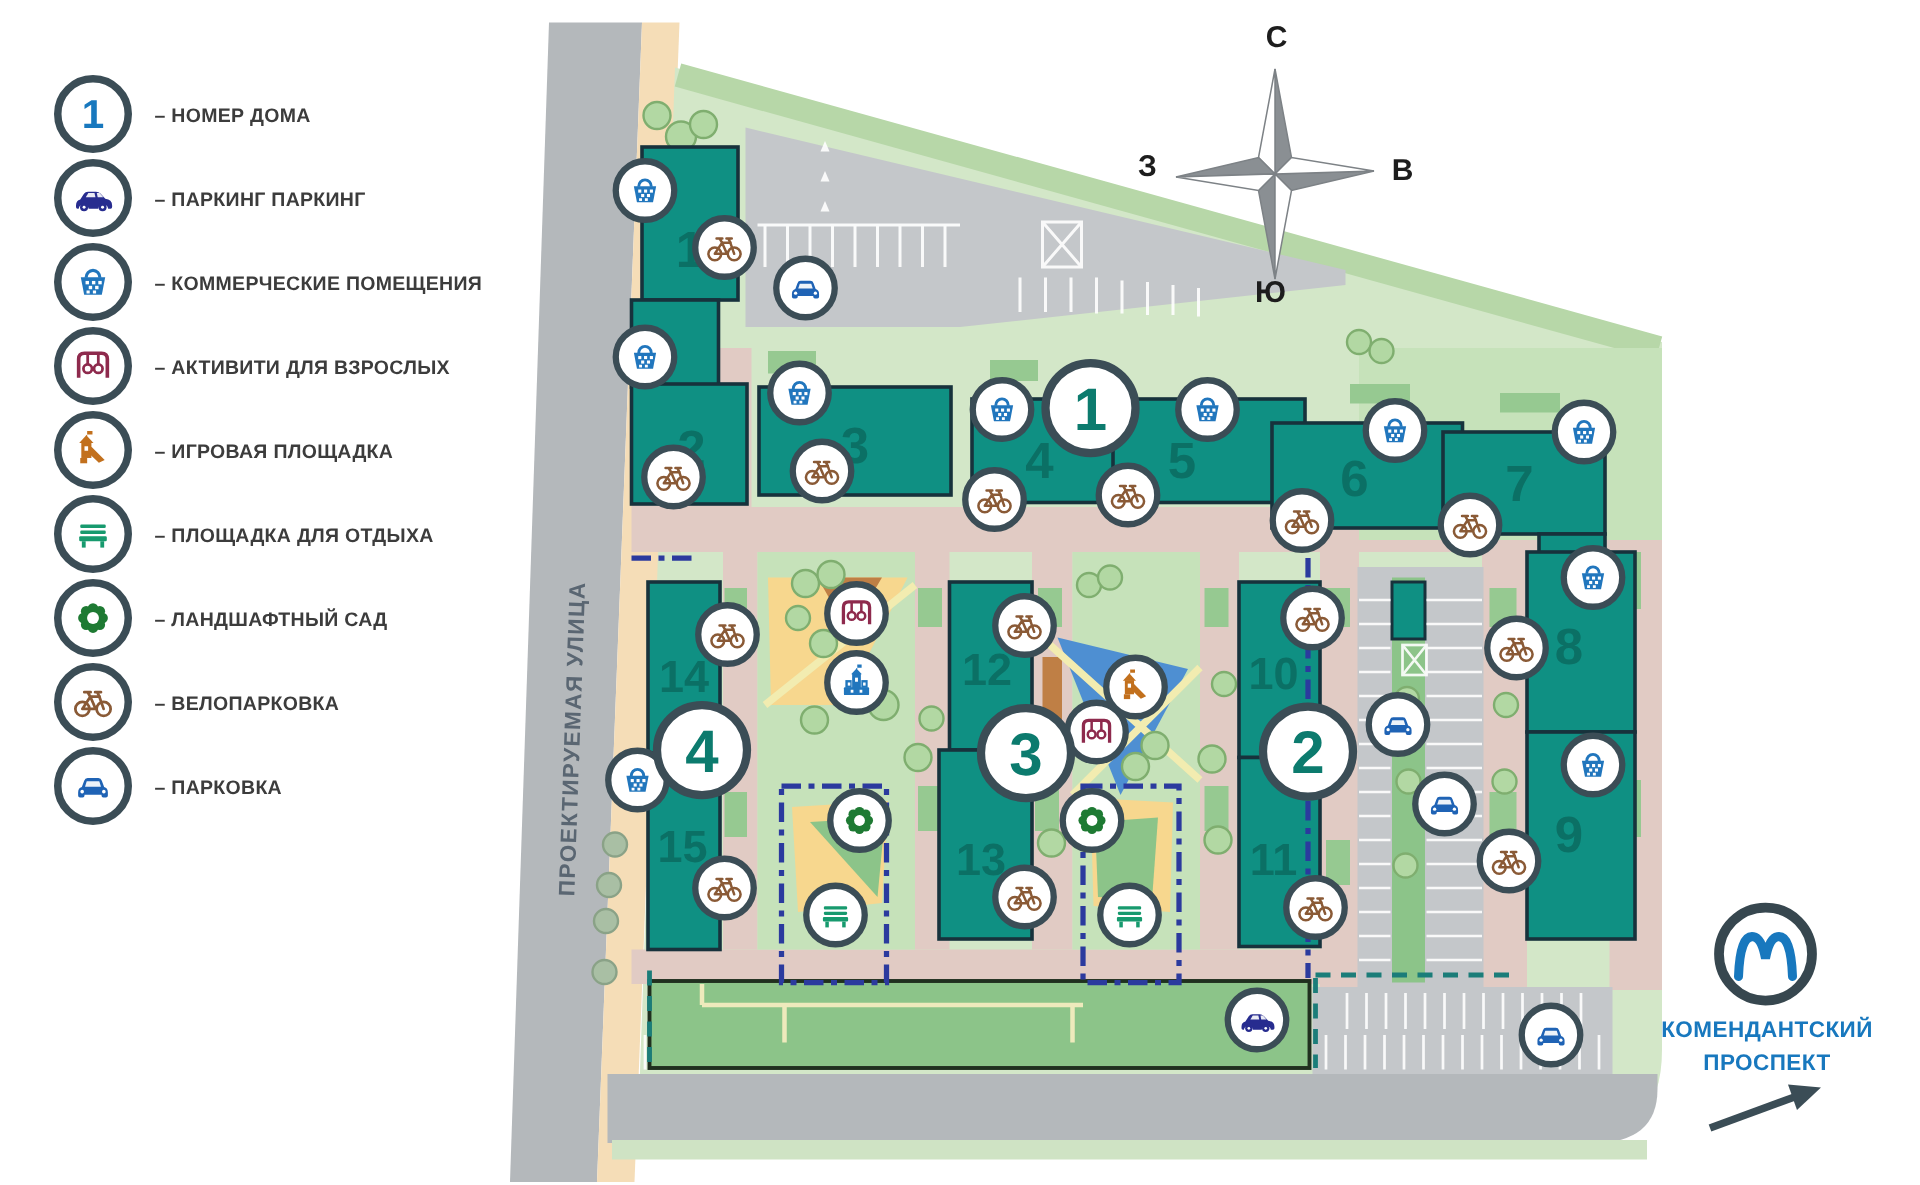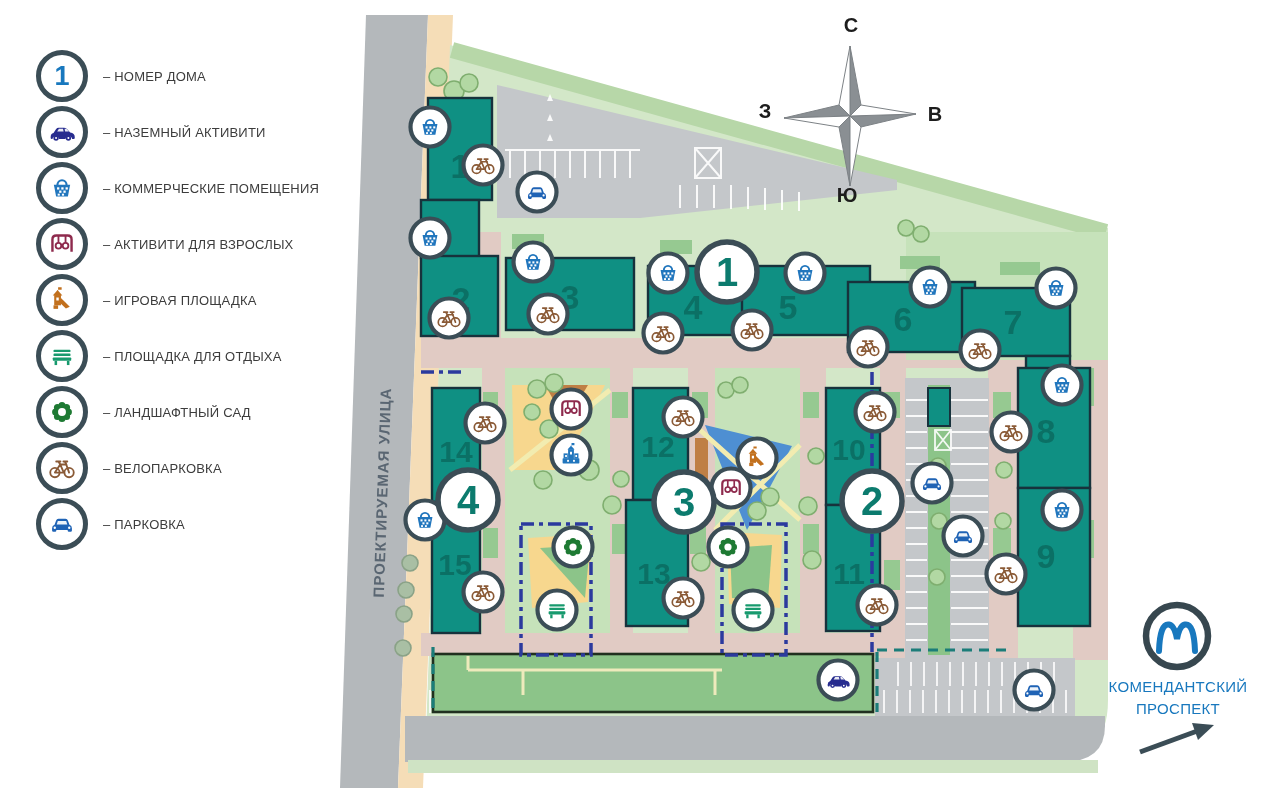--- a/index.html
+++ b/index.html
@@ -5,48 +5,48 @@
   html,body{margin:0;padding:0;background:#fff;}
   #stage{position:relative;width:1280px;height:790px;background:#fff;overflow:hidden;
          font-family:"Liberation Sans",sans-serif;}
   
   #legend{position:absolute;left:36px;top:50px;display:flex;flex-direction:column;gap:4px;}
   .lg-row{display:flex;align-items:center;gap:15px;height:52px;}
   .lg-circle{flex:0 0 auto;width:42px;height:42px;border:5px solid #3b4d56;border-radius:50%;
              background:#fff;display:flex;align-items:center;justify-content:center;}
   .lg-glyph{width:34px;height:34px;display:block;}
   .lg-num{font-size:27px;font-weight:bold;color:#1878be;line-height:1;}
-  .lg-label{font-size:13px;font-weight:normal;color:#3c3c3c;letter-spacing:.2px;white-space:nowrap;}
+  .lg-label{font-size:13px;font-weight:bold;color:#3c3c3c;letter-spacing:.2px;white-space:nowrap;}
   
   .compass-letter{position:absolute;font-size:20px;font-weight:bold;color:#1d1d1d;width:30px;text-align:center;}
   #street-label{position:absolute;left:266px;top:484px;width:232px;text-align:center;
      transform:rotate(-88deg);font-size:15px;font-weight:bold;color:#5a6672;letter-spacing:1px;}
   #metro-text{position:absolute;left:1092px;top:676px;width:172px;text-align:center;
-     color:#1878be;font-weight:normal;font-size:15px;line-height:1.45;letter-spacing:.3px;}
+     color:#1878be;font-weight:bold;font-size:15px;line-height:1.45;letter-spacing:.3px;}
   svg text{font-family:"Liberation Sans",sans-serif;}
 </style>
 </head>
 <body>
 
 <div id="stage">
 
   <div id="legend">
       <div class="lg-row">
         <span class="lg-circle">
           <b class="lg-num">1</b>
         </span>
         <span class="lg-label">–  НОМЕР ДОМА</span>
       </div>
       <div class="lg-row">
         <span class="lg-circle">
           <svg class="lg-glyph" viewBox="0 0 48 48">
             <use href="#sym-car-side"></use>
           </svg>
         </span>
-        <span class="lg-label">–  НАЗЕМНЫЙ АКТИВИТИ</span>
+        <span class="lg-label">–  ПАРКИНГ ПАРКИНГ</span>
       </div>
       <div class="lg-row">
         <span class="lg-circle">
           <svg class="lg-glyph" viewBox="0 0 48 48">
             <use href="#sym-commercial"></use>
           </svg>
         </span>
         <span class="lg-label">–  КОММЕРЧЕСКИЕ ПОМЕЩЕНИЯ</span>
       </div>
       <div class="lg-row">

